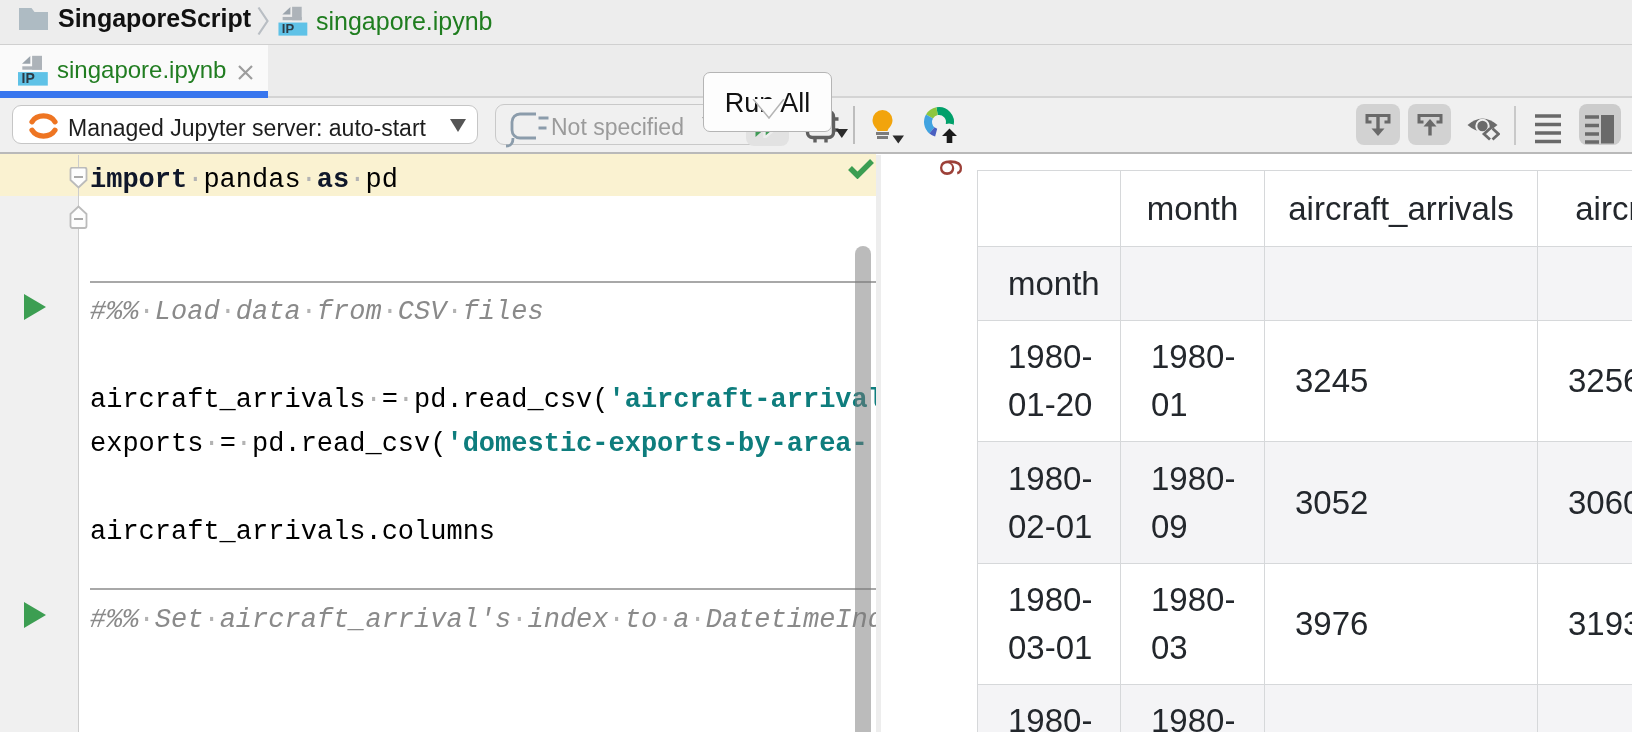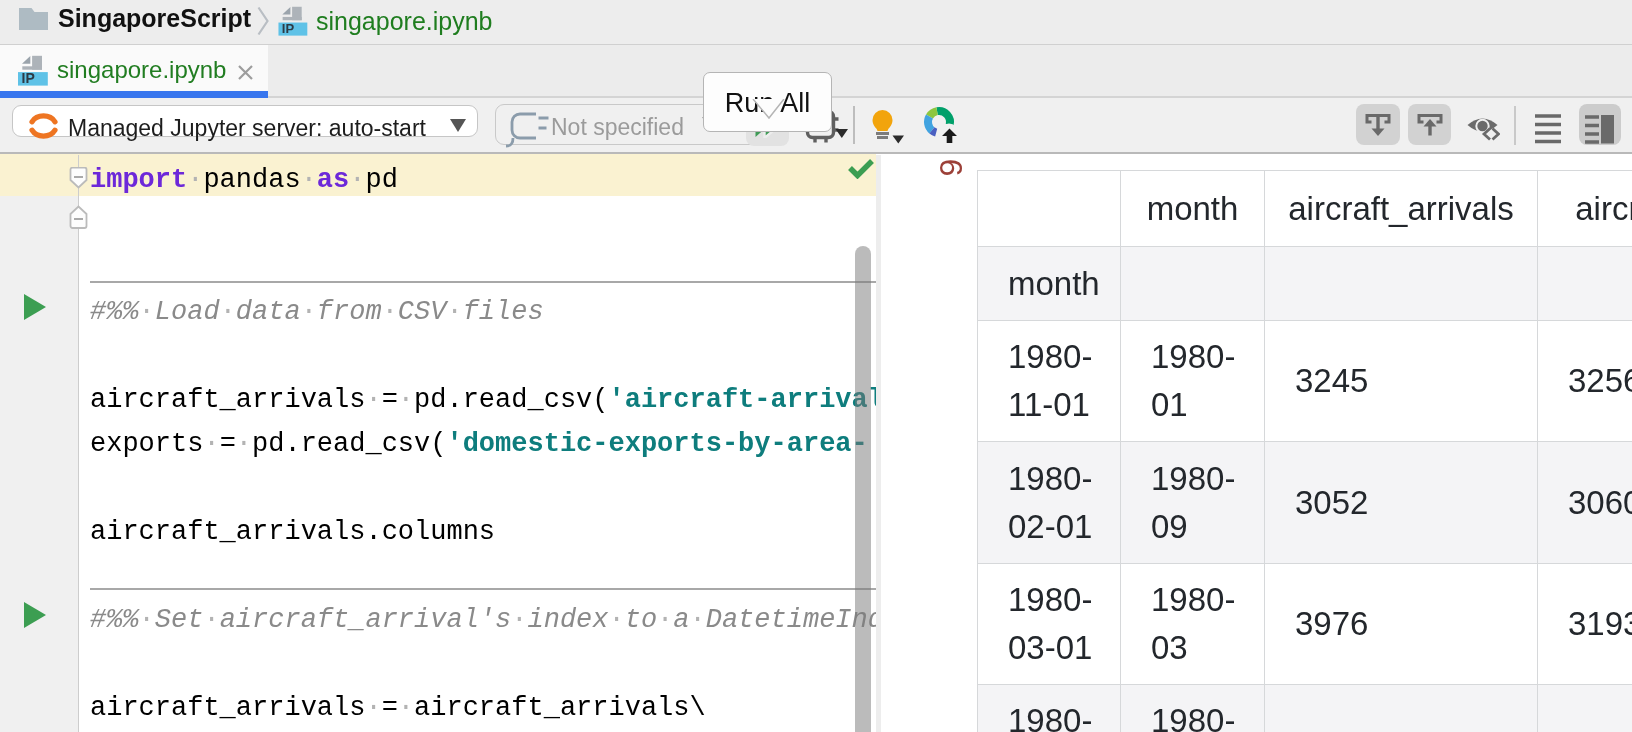--- a/index.html
+++ b/index.html
@@ -12,37 +12,37 @@
 #crumb .txt1 { position:absolute; left:58px; top:4px; font-size:25px; font-weight:bold; color:#111; }
 #crumb .txt2 { position:absolute; left:316px; top:7px; font-size:25px; color:#1f7d1f; }
 
 
 #tabbar { left:0; top:45px; width:1632px; height:53px; background:#ececec; border-bottom:2px solid #d4d4d4; }
 #tab { position:absolute; left:0; top:0; width:268px; height:53px; background:#fafafa; }
 #tabline { left:0; top:91px; width:268px; height:7px; background:#3876ee; }
 
 
 #toolbar { left:0; top:98px; width:1632px; height:56px; background:#f0f0f0; border-bottom:2px solid #b9b9b9; }
-.combo1 { position:absolute; left:12px; top:7px; width:466px; height:32px; background:#fff; border:1.5px solid #c6c6c6; border-radius:9px; }
+.combo1 { position:absolute; left:12px; top:7px; width:466px; height:39px; background:#fff; border:1.5px solid #c6c6c6; border-radius:9px; }
 .combo1 .t { position:absolute; left:55px; top:9px; font-size:23px; color:#1d1d1d; }
 .combo2 { position:absolute; left:495px; top:6px; width:285px; height:41px; border:1.5px solid #c9c9c9; border-radius:9px;text-align:center; }
 .combo2 .t { position:absolute; left:55px; top:9px; font-size:23px; color:#9b9b9b; }
 .tri { position:absolute; width:0; height:0; border-left:8px solid transparent; border-right:8px solid transparent; }
 .btn { position:absolute; border-radius:8px; }
 
 
 #tooltip { left:703px; top:40px; width:129px; height:60px; background:#fdfdfd; border:1.5px solid #b5b5b5; border-radius:7px; z-index:30;margin-top:32px; }
 #tooltip .t { position:absolute; left:0; top:15px; width:100%; text-align:center; font-size:27px; color:#111; }
 
 
 #editor { left:0; top:155px; width:881px; height:577px; background:#fff; }
 #yellow { position:absolute; left:0; top:-1px; width:876px; height:42px; background:#faf2d1; }
 #guide { position:absolute; left:78px; top:0; width:1px; height:577px; background:#cdcdcd; }
 .cl { position:absolute; left:90px; width:786px; height:44px; line-height:44px; font-family:"Liberation Mono", monospace; font-size:27px; color:#000; white-space:pre; overflow:hidden; }
-.k { color:#6d28d9; font-weight:bold; }
+.k { color:#0f172a; font-weight:bold; }
 .s { color:#0e7d7d; font-weight:bold; }
 .c { color:#8a8a8a; font-style:italic; }
 .w { color:#b3b3b3; font-style:normal; font-weight:normal; }
 .sep { position:absolute; left:90px; width:786px; height:2px; background:#a8a8a8; }
 
 
 #output { left:881px; top:155px; width:751px; height:577px; background:#fff; overflow:hidden; }
 #nine { position:absolute; left:943px; top:149px; font-size:32px; color:#9c4038; transform:rotate(-90deg); }
 #dftable { position:absolute; left:977px; top:170px; border-collapse:collapse; table-layout:fixed; width:861px; font-size:33px; color:#23272c; }
 #dftable td, #dftable th { border:1px solid #d6d8da; font-weight:normal; padding:0 0 0 30px; text-align:left; line-height:48px; }
@@ -174,21 +174,20 @@
   <div id="gutter2" style="position:absolute;left:0;top:41px;width:78px;height:536px;background:#f0f0f0;"></div>
   <div id="guide"></div>
   <div class="cl" style="top:3px"><span class="k">import</span><span class="w">·</span>pandas<span class="w">·</span><span class="k">as</span><span class="w">·</span>pd</div>
   <div class="sep" style="top:126px"></div>
   <div class="cl c" style="top:135px">#%%<span class="w">·</span>Load<span class="w">·</span>data<span class="w">·</span>from<span class="w">·</span>CSV<span class="w">·</span>files</div>
   <div class="cl" style="top:223px">aircraft_arrivals<span class="w">·</span>=<span class="w">·</span>pd.read_csv(<span class="s">'aircraft-arrival</span></div>
   <div class="cl" style="top:267px">exports<span class="w">·</span>=<span class="w">·</span>pd.read_csv(<span class="s">'domestic-exports-by-area-</span></div>
   <div class="cl" style="top:355px">aircraft_arrivals.columns</div>
   <div class="sep" style="top:433px"></div>
   <div class="cl c" style="top:443px">#%%<span class="w">·</span>Set<span class="w">·</span>aircraft_arrival's<span class="w">·</span>index<span class="w">·</span>to<span class="w">·</span>a<span class="w">·</span>DatetimeIndex</div>
-  <div class="cl" style="top:531px">aircraft_arrivals<span class="w">·</span>=<span class="w">·</span>aircraft_arrivals\</div>
 
   <svg class="abs" style="left:23px;top:139px" width="23" height="26" viewBox="0 0 23 26">
       <path d="M1 0 L23 13 L1 26 Z" fill="#3c9e52"></path>
     </svg>
   <svg class="abs" style="left:23px;top:447px" width="23" height="26" viewBox="0 0 23 26">
       <path d="M1 0 L23 13 L1 26 Z" fill="#3c9e52"></path>
     </svg>
 
   <svg class="abs" style="left:69px;top:12px" width="19" height="22" viewBox="0 0 19 22">
       <path d="M1.5 2.5 a2 2 0 0 1 2-2 h12 a2 2 0 0 1 2 2 V13 L9.5 20.5 L1.5 13 Z" fill="#fdfdfd" stroke="#bbb" stroke-width="1.8"></path>
@@ -223,21 +222,21 @@
         <th class="h">aircraft_arrivals</th>
         <th class="h">aircraft_arrivals</th>
       </tr>
   <tr class="g" style="height:74px">
         <td>month</td>
         <td></td>
         <td></td>
         <td></td>
       </tr>
   <tr style="height:121px">
-        <td>1980-11-01</td>
+        <td>1980-01-20</td>
         <td>1980-01</td>
         <td>3245</td>
         <td>3256</td>
       </tr>
   <tr class="g" style="height:122px">
         <td>1980-02-01</td>
         <td>1980-09</td>
         <td>3052</td>
         <td>3060</td>
       </tr>

